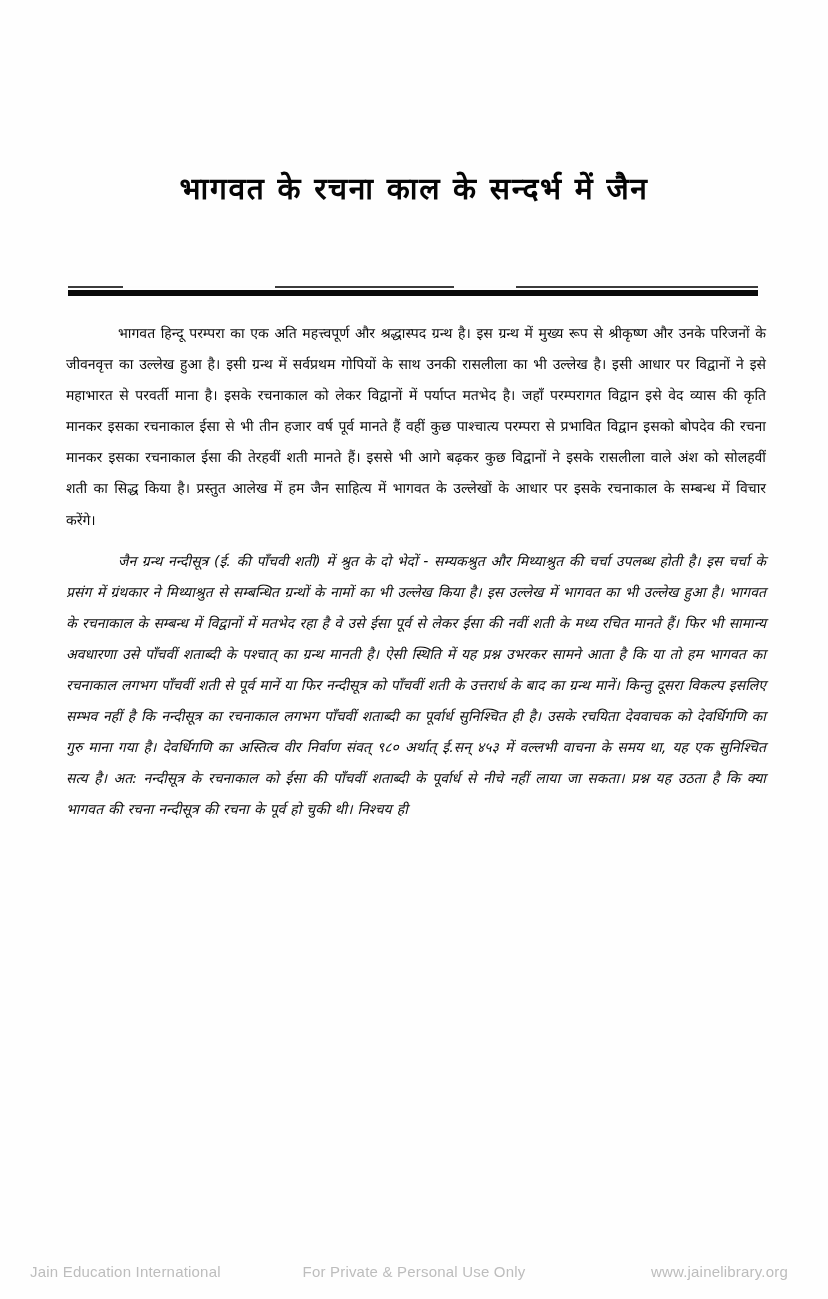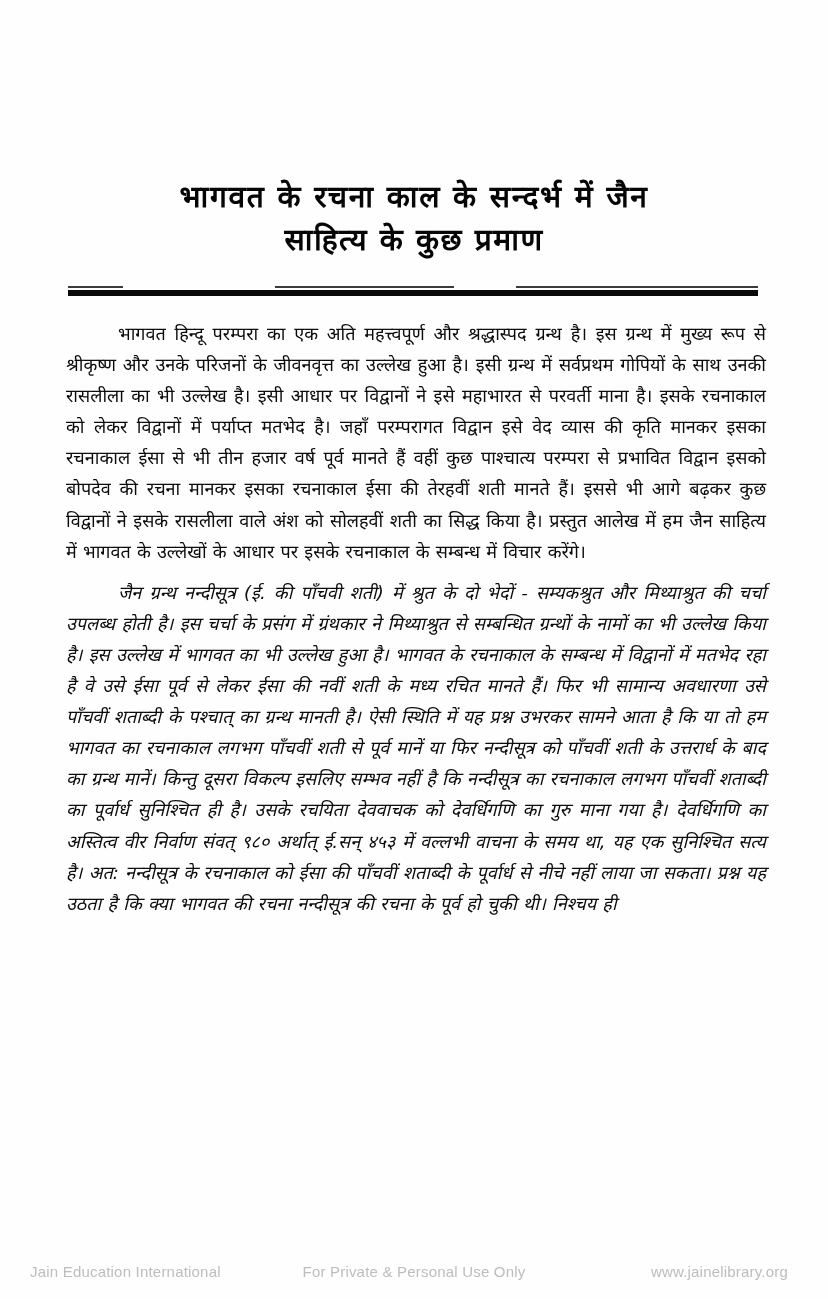--- a/index.html
+++ b/index.html
@@ -22,21 +22,20 @@
     box-sizing: border-box;
   }
 
   
   .title-block {
     position: absolute;
     left: 68px;
     top: 168px;
     width: 692px;
     text-align: center;
-    margin-top: 8px;
   }
   .title-line {
     font-family: "DejaVu Sans", "Liberation Sans", sans-serif;
     font-weight: 700;
     font-size: 30px;
     line-height: 1.42;
     letter-spacing: 1.6px;
     color: #050505;
     white-space: nowrap;
   }
@@ -90,21 +89,21 @@
 
   
   .body-text {
     position: absolute;
     left: 66px;
     top: 318px;
     width: 700px;
   }
   .para {
     font-family: "DejaVu Sans", "Liberation Sans", sans-serif;
-    font-size: 18px;
+    font-size: 14px;
     line-height: 31.1px;
     text-align: justify;
     text-justify: inter-word;
     color: #0b0b0b;
     margin: 0 0 0 0;
     text-indent: 52px;
     word-spacing: 0.5px;
   }
   .para + .para {
     margin-top: 10px;
@@ -142,21 +141,20 @@
     white-space: nowrap;
   }
 </style>
 </head>
 <body>
 
 <div class="page">
 
   <div class="title-block">
     <div class="title-line">भागवत के रचना काल के सन्दर्भ में जैन</div>
-    <div class="title-line second">साहित्य के कुछ प्रमाण</div>
   </div>
 
   <div class="divider">
     <div class="rule-thin"></div>
     <div class="rule-thick"></div>
   </div>
 
   <div class="body-text">
     <p class="para">भागवत हिन्दू परम्परा का एक अति महत्त्वपूर्ण और श्रद्धास्पद ग्रन्थ है। इस ग्रन्थ में मुख्य रूप से श्रीकृष्ण और उनके परिजनों के जीवनवृत्त का उल्लेख हुआ है। इसी ग्रन्थ में सर्वप्रथम गोपियों के साथ उनकी रासलीला का भी उल्लेख है। इसी आधार पर विद्वानों ने इसे महाभारत से परवर्ती माना है। इसके रचनाकाल को लेकर विद्वानों में पर्याप्त मतभेद है। जहाँ परम्परागत विद्वान इसे वेद व्यास की कृति मानकर इसका रचनाकाल ईसा से भी तीन हजार वर्ष पूर्व मानते हैं वहीं कुछ पाश्चात्य परम्परा से प्रभावित विद्वान इसको बोपदेव की रचना मानकर इसका रचनाकाल ईसा की तेरहवीं शती मानते हैं। इससे भी आगे बढ़कर कुछ विद्वानों ने इसके रासलीला वाले अंश को सोलहवीं शती का सिद्ध किया है। प्रस्तुत आलेख में हम जैन साहित्य में भागवत के उल्लेखों के आधार पर इसके रचनाकाल के सम्बन्ध में विचार करेंगे।</p>
     <p class="para">जैन ग्रन्थ नन्दीसूत्र (ई. की पाँचवी शती) में श्रुत के दो भेदों - सम्यकश्रुत और मिथ्याश्रुत की चर्चा उपलब्ध होती है। इस चर्चा के प्रसंग में ग्रंथकार ने मिथ्याश्रुत से सम्बन्धित ग्रन्थों के नामों का भी उल्लेख किया है। इस उल्लेख में भागवत का भी उल्लेख हुआ है। भागवत के रचनाकाल के सम्बन्ध में विद्वानों में मतभेद रहा है वे उसे ईसा पूर्व से लेकर ईसा की नवीं शती के मध्य रचित मानते हैं। फिर भी सामान्य अवधारणा उसे पाँचवीं शताब्दी के पश्चात् का ग्रन्थ मानती है। ऐसी स्थिति में यह प्रश्न उभरकर सामने आता है कि या तो हम भागवत का रचनाकाल लगभग पाँचवीं शती से पूर्व मानें या फिर नन्दीसूत्र को पाँचवीं शती के उत्तरार्ध के बाद का ग्रन्थ मानें। किन्तु दूसरा विकल्प इसलिए सम्भव नहीं है कि नन्दीसूत्र का रचनाकाल लगभग पाँचवीं शताब्दी का पूर्वार्ध सुनिश्चित ही है। उसके रचयिता देववाचक को देवर्धिगणि का गुरु माना गया है। देवर्धिगणि का अस्तित्व वीर निर्वाण संवत् ९८० अर्थात् ई.सन् ४५३ में वल्लभी वाचना के समय था, यह एक सुनिश्चित सत्य है। अत: नन्दीसूत्र के रचनाकाल को ईसा की पाँचवीं शताब्दी के पूर्वार्ध से नीचे नहीं लाया जा सकता। प्रश्न यह उठता है कि क्या भागवत की रचना नन्दीसूत्र की रचना के पूर्व हो चुकी थी। निश्चय ही</p>

